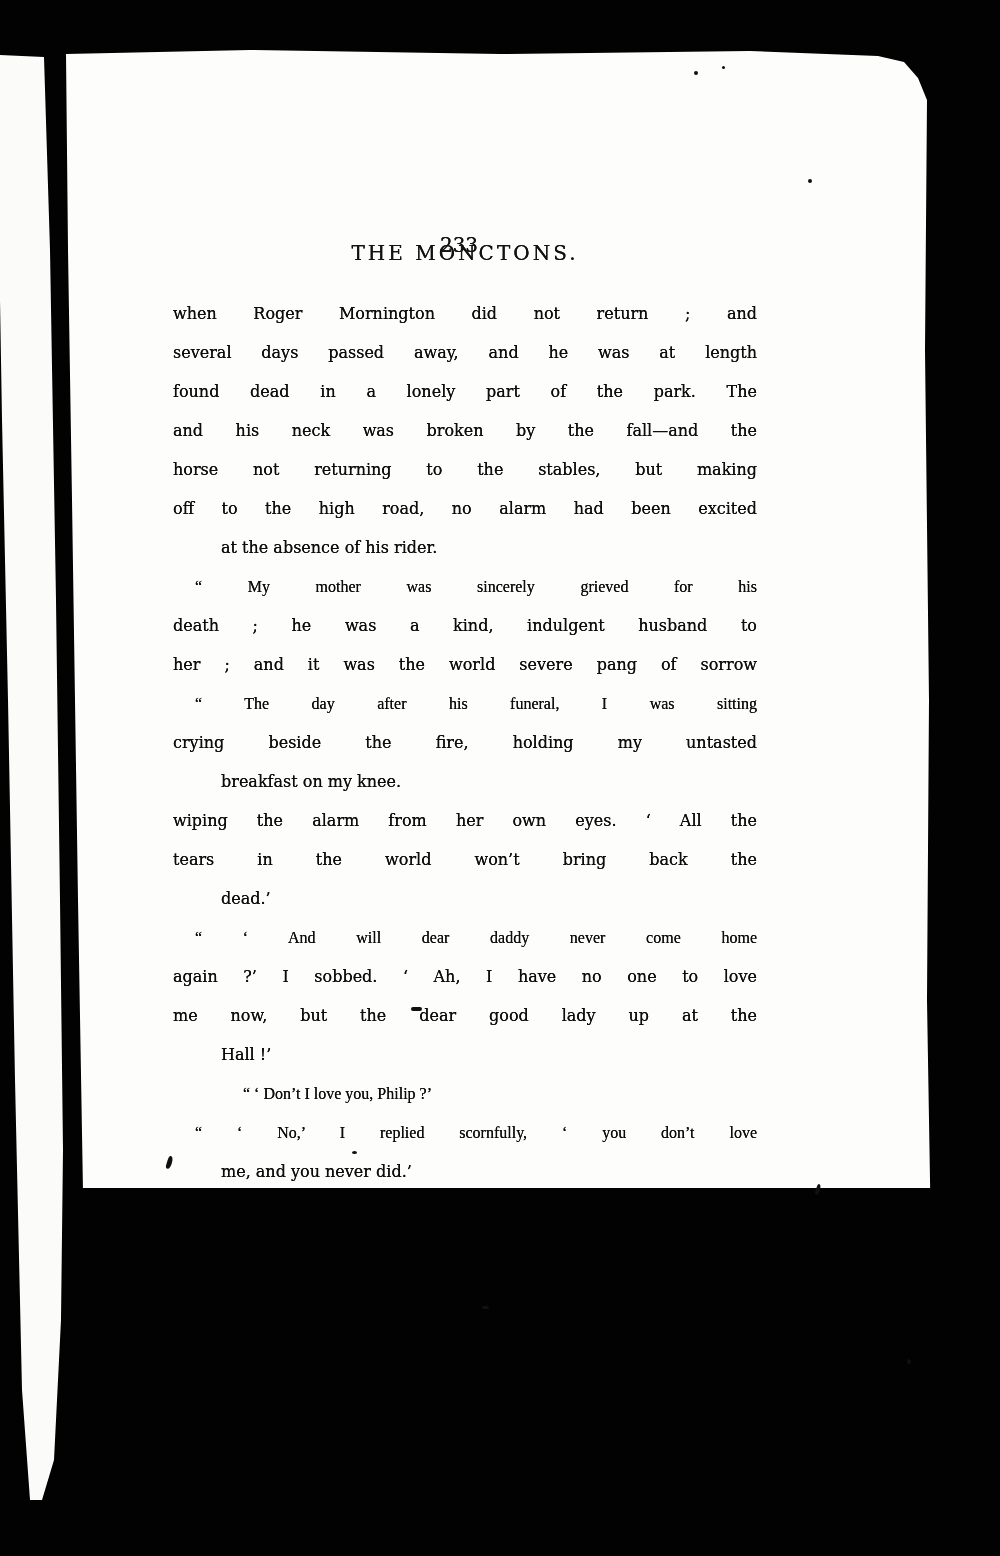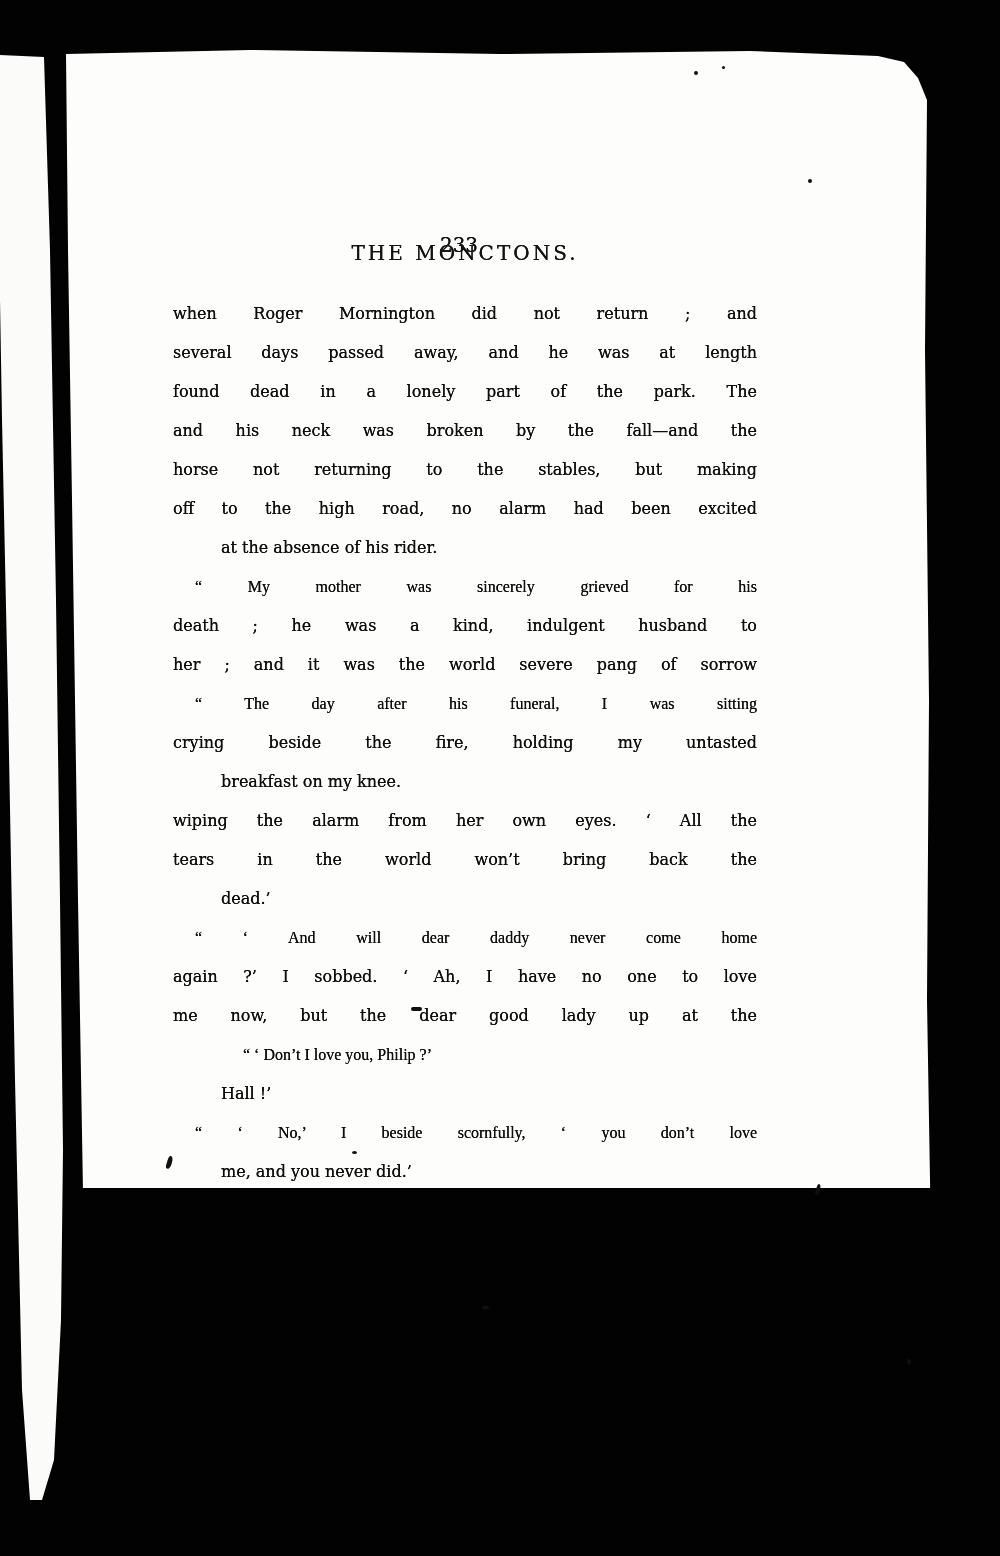--- a/index.html
+++ b/index.html
@@ -111,23 +111,23 @@
         <div class="line">her ; and it was the world severe pang of sorrow</div>
         <div class="line indent">“ The day after his funeral, I was sitting</div>
         <div class="line">crying beside the fire, holding my untasted</div>
         <div class="line last">breakfast on my knee.</div>
         <div class="line">wiping the alarm from her own eyes. ‘ All the</div>
         <div class="line">tears in the world won’t bring back the</div>
         <div class="line last">dead.’</div>
         <div class="line indent">“ ‘ And will dear daddy never come home</div>
         <div class="line">again ?’ I sobbed. ‘ Ah, I have no one to love</div>
         <div class="line">me now, but the dear good lady up at the</div>
+        <div class="line last">Hall !’</div>
         <div class="line indent last">“ ‘ Don’t I love you, Philip ?’</div>
-        <div class="line last">Hall !’</div>
-        <div class="line indent">“ ‘ No,’ I beside scornfully, ‘ you don’t love</div>
+        <div class="line indent">“ ‘ No,’ I replied scornfully, ‘ you don’t love</div>
         <div class="line last">me, and you never did.’</div>
       </div>
 
     <div class="speck" style="left:694px; top:71px; width:4px; height:4px;"></div>
     <div class="speck" style="left:722px; top:66px; width:3px; height:3px;"></div>
     <div class="speck" style="left:808px; top:179px; width:4px; height:4px;"></div>
     <div class="speck bar" style="left:411px; top:1007px; width:11px; height:4px;"></div>
     <div class="speck" style="left:352px; top:1151px; width:5px; height:3px;"></div>
     <div class="speck tick" style="left:167px; top:1156px; width:5px; height:13px;"></div>
     <div class="speck tick" style="left:816px; top:1184px; width:4px; height:11px;"></div>

